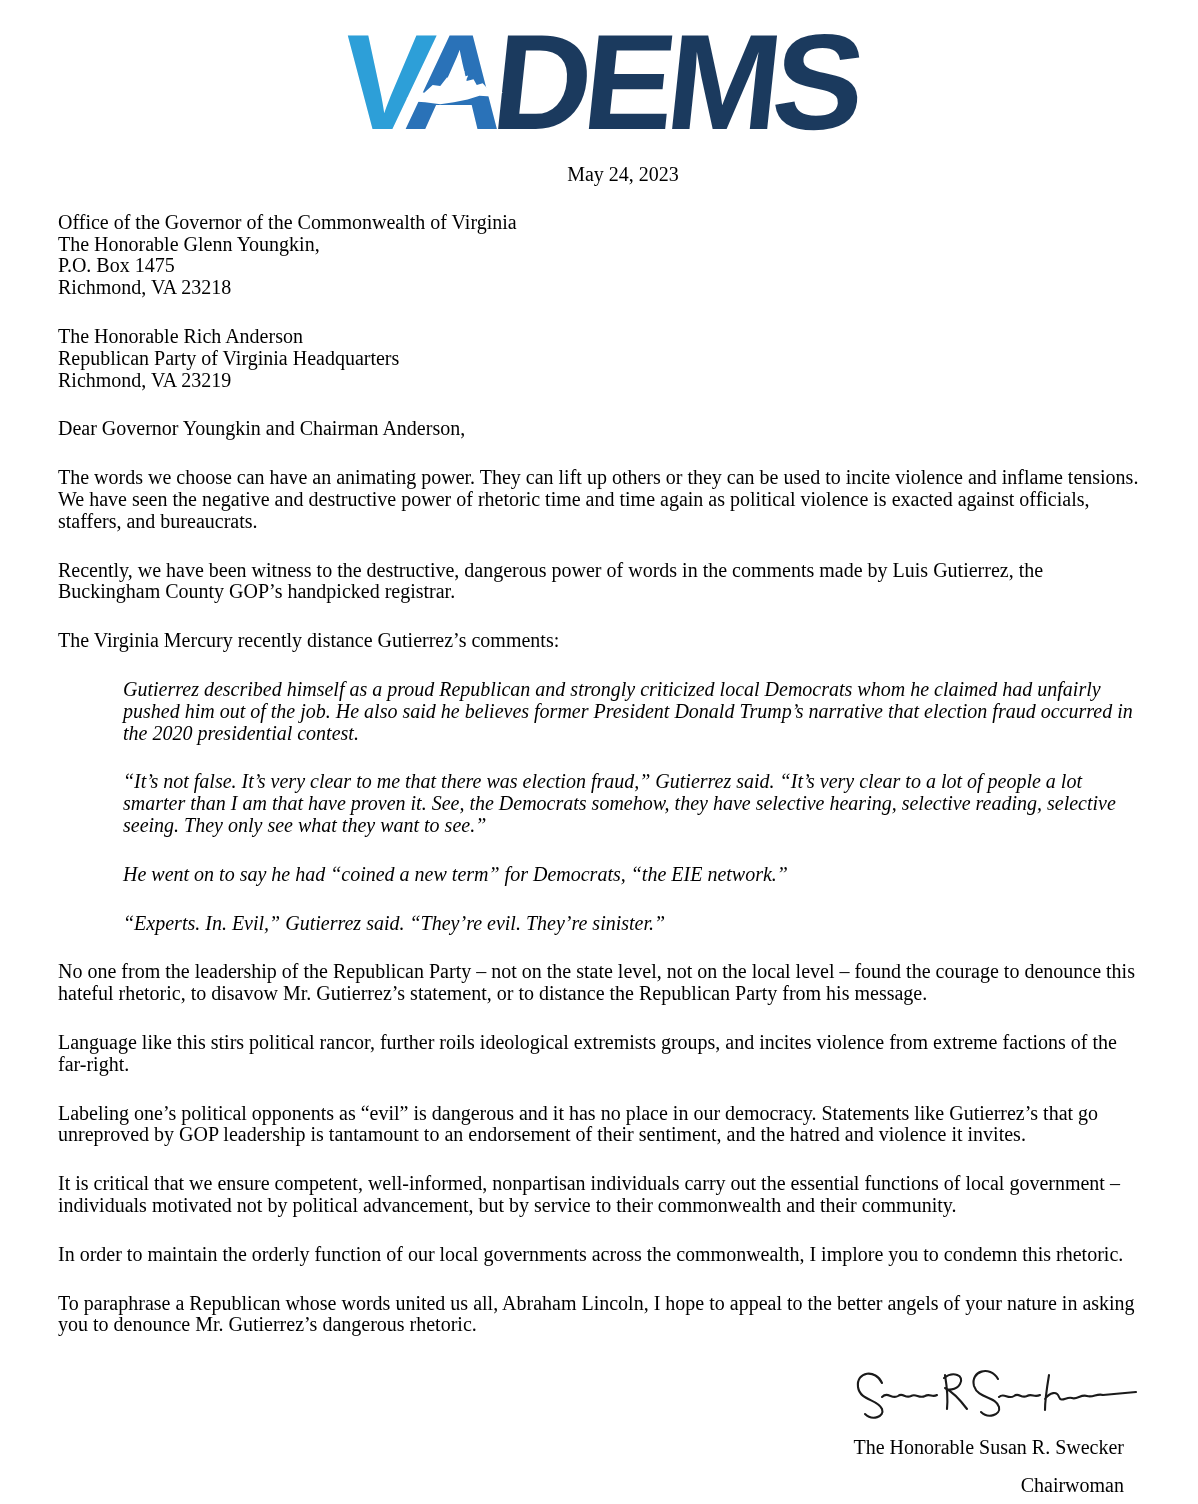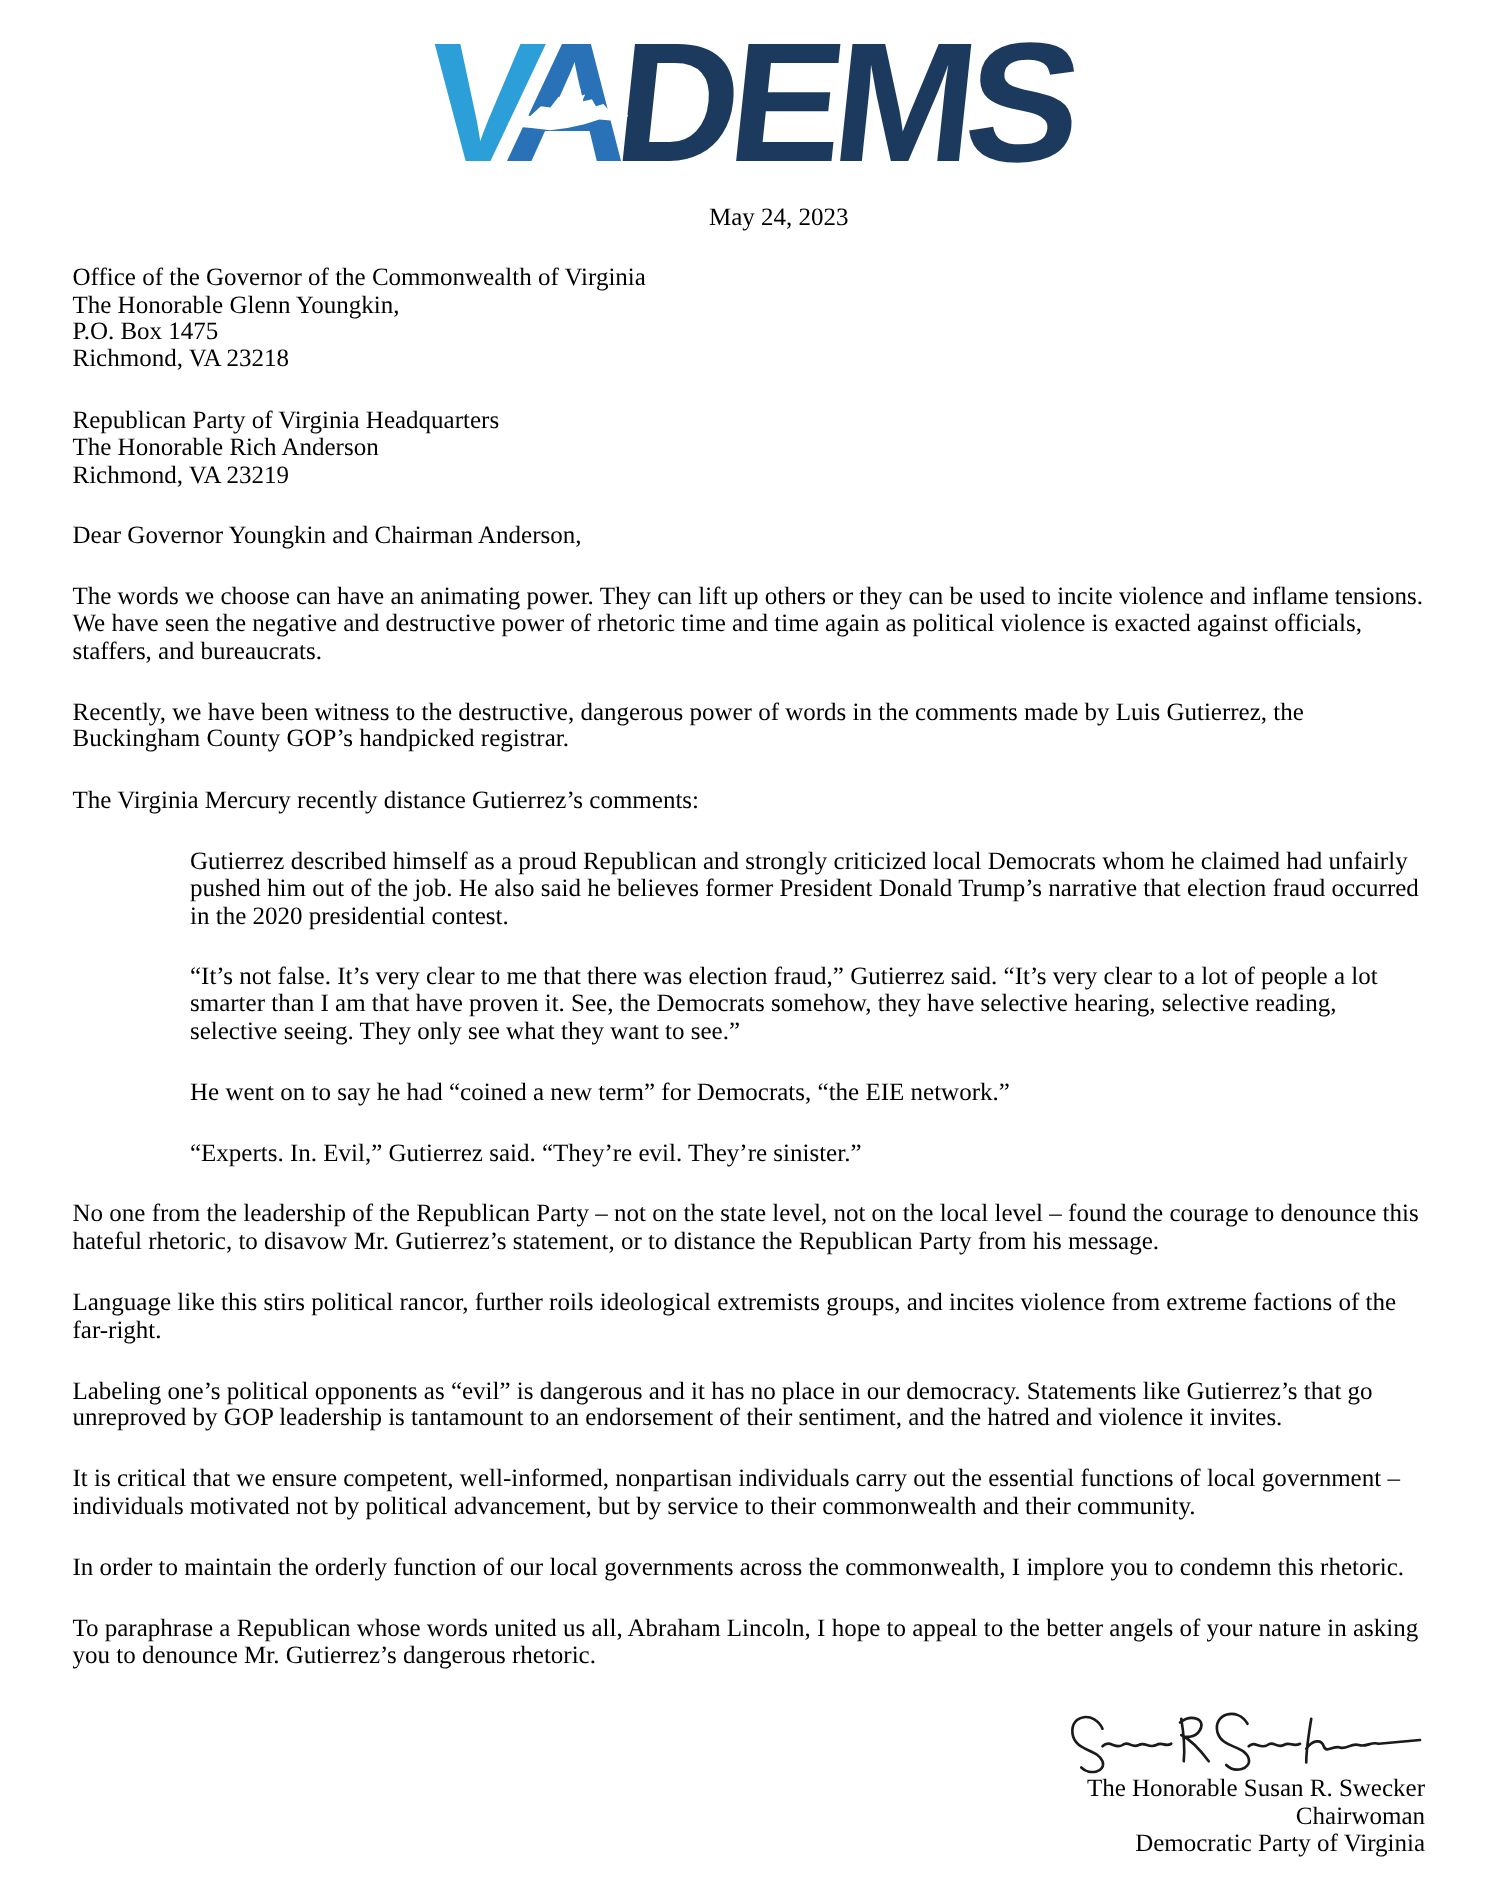--- a/index.html
+++ b/index.html
@@ -39,27 +39,27 @@
     width:96px;
     height:46px;
   }
   
   .date{ text-align:center; margin-top:26px;padding-left:48px; }
   
   .content{ margin:26px 58px 0 58px; }
   .addr div{ margin:0; }
   .block{ margin:0 0 27px 0; }
   .content p{ margin:0 0 27px 0; }
-  .quote{ margin-left:94px; }
+  .quote{ margin-left:65px; font-style:italic; }
   .quote p{ margin:0 0 27px 0; }
   
   .sig-block{ text-align:right; margin-top:6px; }
   .sig-script{ display:block; margin-left:auto; margin-right:0; width:292px; height:58px; }
   .sig-script path{ fill:none; stroke-width:2.1; stroke-linecap:round; stroke-linejoin:round; }
-  .sig-lines div{ margin:0; }
+  .sig-lines div{ margin:16px; }
 </style>
 </head>
 <body>
 
 <div class="page">
 
   <div class="logo-wrap">
     <div class="logo">
       <span class="lv" style="color: rgb(45, 159, 216);">V</span><span class="la" style="color: rgb(42, 114, 184);">A</span><span class="ld" style="color: rgb(27, 58, 94);">DEMS</span>
       <svg class="va-state" viewBox="0 0 100 48" aria-hidden="true">
@@ -72,22 +72,22 @@
   <div class="content">
 
     <div class="addr block">
       <div>Office of the Governor of the Commonwealth of Virginia</div>
       <div>The Honorable Glenn Youngkin,</div>
       <div>P.O. Box 1475</div>
       <div>Richmond, VA 23218</div>
     </div>
 
     <div class="addr block">
+      <div>The Honorable Rich Anderson</div>
       <div>Republican Party of Virginia Headquarters</div>
-      <div>The Honorable Rich Anderson</div>
       <div>Richmond, VA 23219</div>
     </div>
 
     <p>Dear Governor Youngkin and Chairman Anderson,</p>
 
     <p>The words we choose can have an animating power. They can lift up others or they can be used to incite violence and inflame tensions. We have seen the negative and destructive power of rhetoric time and time again as political violence is exacted against officials, staffers, and bureaucrats.</p>
     <p>Recently, we have been witness to the destructive, dangerous power of words in the comments made by Luis Gutierrez, the Buckingham County GOP’s handpicked registrar.</p>
     <p>The Virginia Mercury recently distance Gutierrez’s comments:</p>
 
     <div class="quote">

